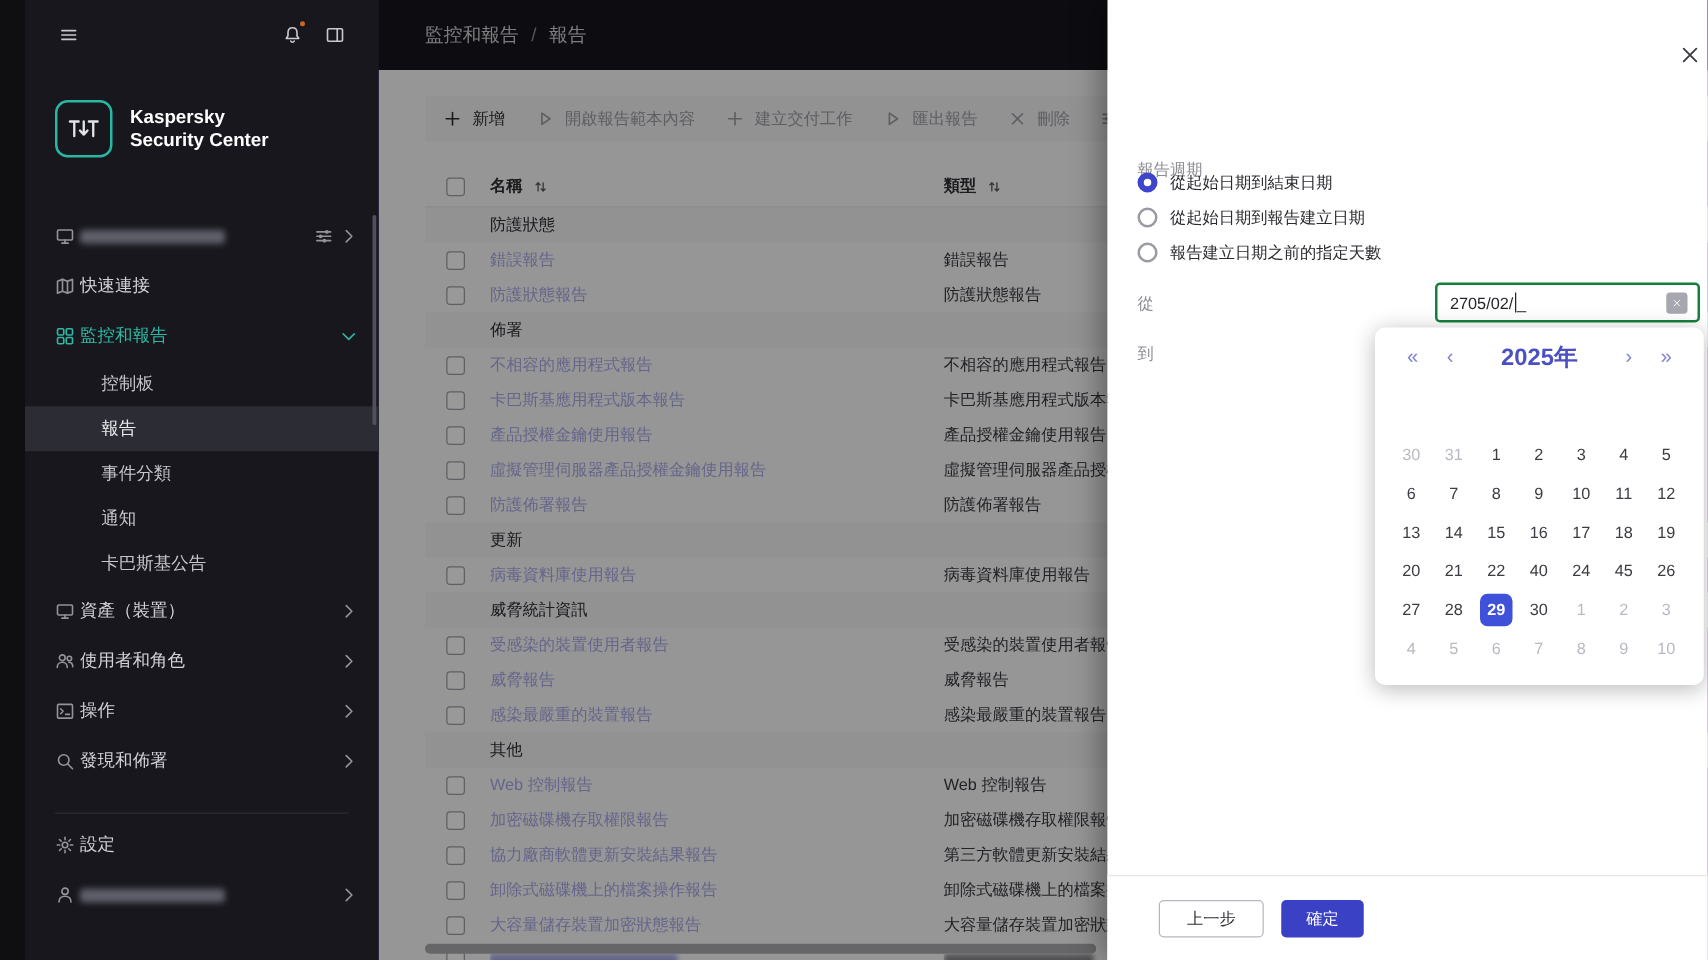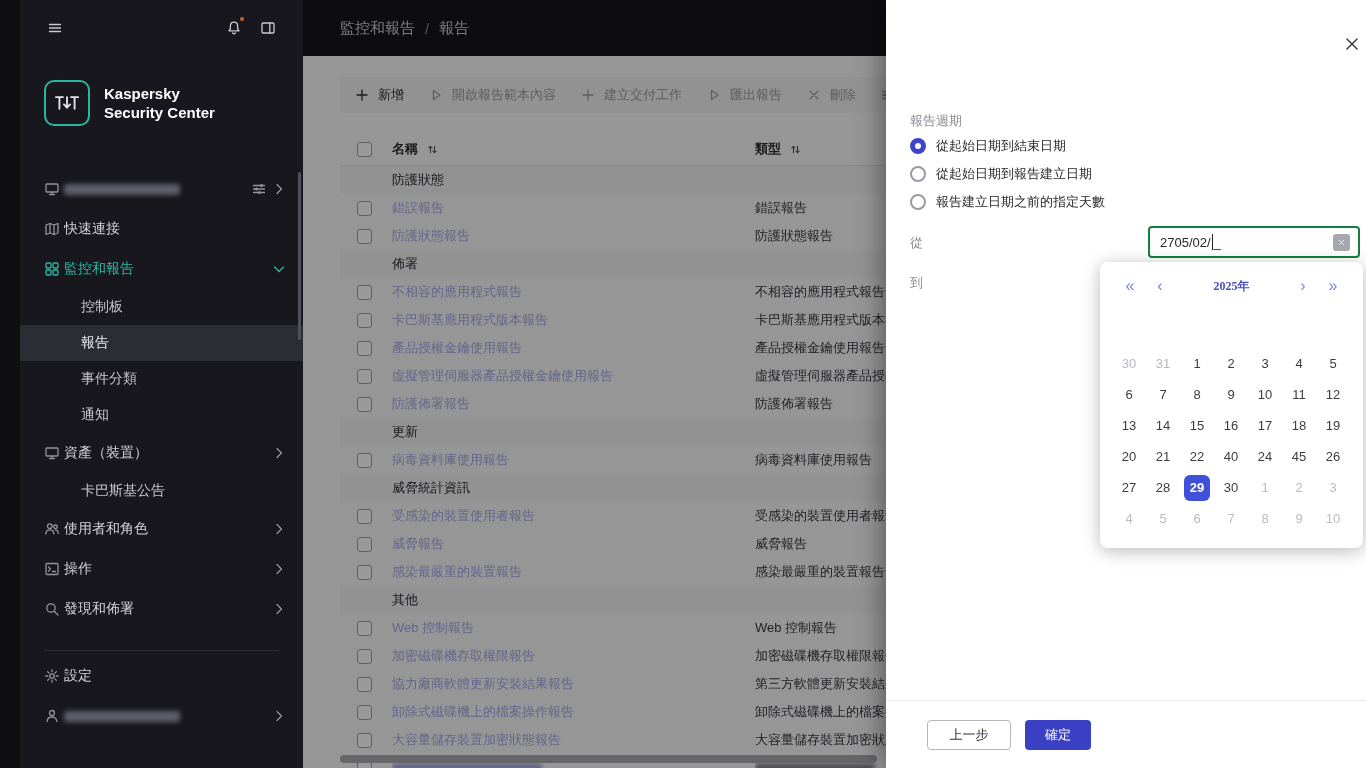--- a/index.html
+++ b/index.html
@@ -70,42 +70,42 @@
   
   .overlay { position:absolute; left:283px; top:0; width:583px; height:768px; background:rgba(0,0,0,0.40); z-index:20; }
 
   
   .drawer { position:absolute; left:866px; top:0; width:500px; height:768px; background:#ffffff; z-index:30;
     box-shadow:-6px 0 22px rgba(0,0,0,0.35); }
   .drawer-close { position:absolute; top:32px; right:22px; width:24px; height:24px; color:#3a3a40;
     background:none; border:none; cursor:pointer; display:flex; align-items:center; justify-content:center; }
   .drawer-close .icon { width:18px; height:18px; }
   .period-label, .field-label { position:absolute; left:24px; font-size:13px; color:#8c8c94; }
-  .period-label { top:112px; }
+  .period-label { top:127px; }
   .radio-group { position:absolute; left:24px; top:132px; }
   .radio-row { display:flex; align-items:center; gap:10px; height:28px; font-size:13px; color:#2b2b30; cursor:pointer; }
   .radio { width:16px; height:16px; border-radius:50%; border:2px solid #9a9aa2; background:#fff; flex:none; }
   .radio.selected { border:5px solid #3f44cd; }
   .from-label { top:234px; }
   .to-label { top:274px; }
   .date-input { position:absolute; left:262px; top:226px; width:212px; height:32px; border:2px solid #15803d;
     border-radius:4px; display:flex; align-items:center; padding:0 8px 0 10px; font-size:13px; color:#26262b;
     background:#fff; cursor:text; }
   .caret { width:1px; height:16px; background:#26262b; margin:0 1px; flex:none; }
   .clear-btn { margin-left:auto; width:17px; height:17px; border-radius:3px; background:#a7a7af; color:#fff;
     display:flex; align-items:center; justify-content:center; cursor:pointer; border:none; }
   .clear-btn .icon { width:9px; height:9px; }
 
   
   .calendar { position:absolute; left:214px; top:262px; width:263px; height:286px; background:#fff;
     border-radius:8px; box-shadow:0 3px 18px rgba(0,0,0,0.28); padding:10px 12px; z-index:5; }
   .cal-nav { display:flex; align-items:center; height:28px; color:#7f83d2; font-size:16px; padding:0 8px; }
   .cal-arrow { cursor:pointer; width:20px; text-align:center; }
   .cal-arrow + .cal-arrow { margin-left:10px; }
-  .cal-year { flex:1; text-align:center; color:#4b4fc0; font-size:12px; font-weight:600; cursor:pointer;font-family:Liberation Serif, serif; }
+  .cal-year { flex:1; text-align:center; color:#4b4fc0; font-size:19px; font-weight:600; cursor:pointer; }
   .cal-days { margin-top:48px; }
   .cal-week { display:flex; height:31px; }
   .cal-day { width:34px; display:flex; align-items:center; justify-content:center; font-size:13px;
     color:#3c3c42; cursor:pointer; }
   .cal-day.muted { color:#b9b9c2; }
   .day-num { width:26px; height:26px; display:flex; align-items:center; justify-content:center; border-radius:6px; }
   .cal-day.selected .day-num { background:#3f51d8; color:#fff; font-weight:600; }
 
   
   .drawer-footer { position:absolute; left:0; bottom:0; width:100%; height:68px; border-top:1px solid #e5e5ea;
@@ -221,36 +221,36 @@
         </div>
         <div class="nav-row child active">
           <span class="label">報告</span>
         </div>
         <div class="nav-row child">
           <span class="label">事件分類</span>
         </div>
         <div class="nav-row child">
           <span class="label">通知</span>
         </div>
+        <div class="nav-row child">
+          <span class="label">卡巴斯基公告</span>
+        </div>
         <div class="nav-row">
           <span class="icon ">
             <svg viewBox="0 0 16 16" width="100%" height="100%" fill="none" stroke="currentColor" stroke-width="1.3" stroke-linecap="round" stroke-linejoin="round">
               <rect x="2" y="3" width="12" height="8" rx="1"></rect>
               <path d="M8 11v2.5M5.5 13.5h5"></path>
             </svg>
           </span>
           <span class="label">資產（裝置）</span>
           <span class="icon chev">
             <svg viewBox="0 0 16 16" width="100%" height="100%" fill="none" stroke="currentColor" stroke-width="1.3" stroke-linecap="round" stroke-linejoin="round">
               <path d="M6 3.5L10.5 8L6 12.5"></path>
             </svg>
           </span>
-        </div>
-        <div class="nav-row child">
-          <span class="label">卡巴斯基公告</span>
         </div>
         <div class="nav-row">
           <span class="icon ">
             <svg viewBox="0 0 16 16" width="100%" height="100%" fill="none" stroke="currentColor" stroke-width="1.3" stroke-linecap="round" stroke-linejoin="round">
               <circle cx="5.8" cy="5.2" r="2.3"></circle>
               <path d="M1.8 13c0-2.6 1.8-4.2 4-4.2s4 1.6 4 4.2"></path>
               <circle cx="11.5" cy="5.8" r="1.8"></circle>
               <path d="M11 8.8c1.9 0 3.2 1.5 3.2 3.6"></path>
             </svg>
           </span>

